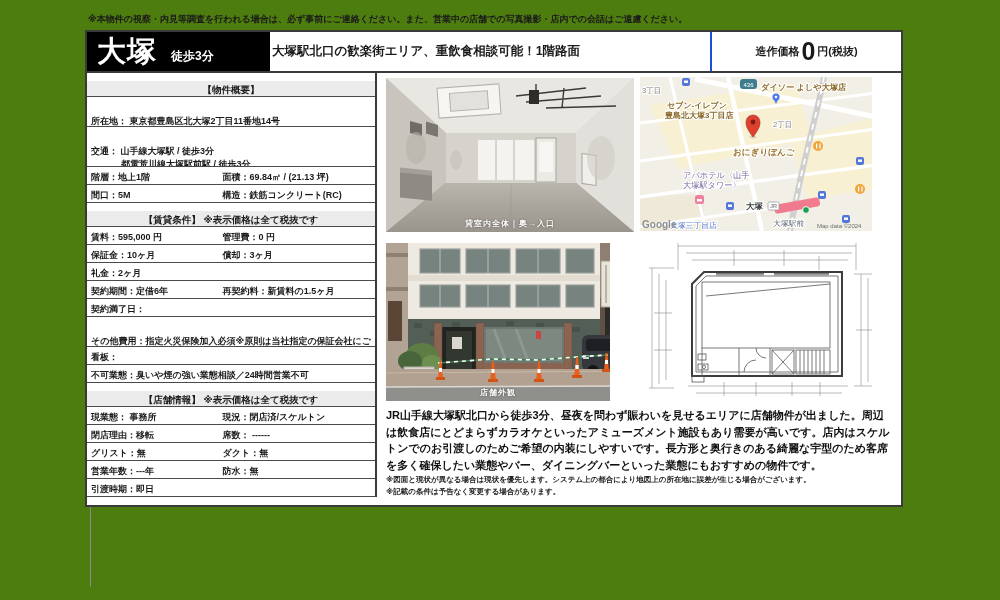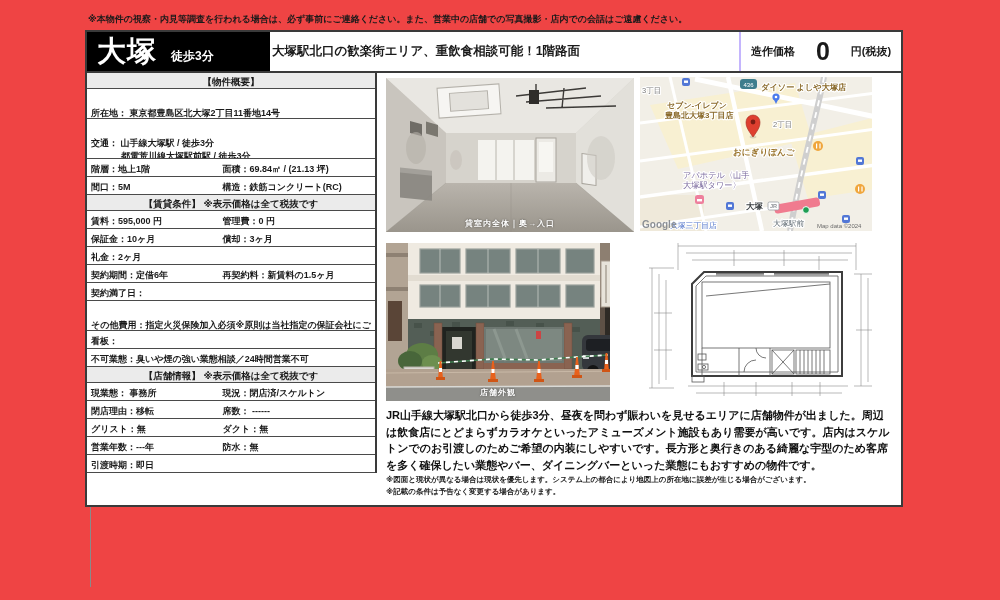--- a/index.html
+++ b/index.html
@@ -1,38 +1,38 @@
 <!DOCTYPE html>
 <html><head>
 <meta charset="utf-8">
 <style>
   * { margin:0; padding:0; box-sizing:border-box; }
   html,body { background:#fff; }
   body { font-family:"Liberation Sans","DejaVu Sans",sans-serif; color:#1a1a1a; }
-  #canvas { position:relative; width:1000px; height:600px; background:#ef4444; overflow:hidden; }
+  #canvas { position:relative; width:1000px; height:600px; background:#4d7c0f; overflow:hidden; }
 
   
   .top-notice { position:absolute; left:88px; top:13px; font-size:9px; font-weight:bold; letter-spacing:0; }
 
   
   .frame { position:absolute; left:85px; top:30px; width:818px; height:477px; border:2px solid #3a3a3a; background:#fff; }
   .hdr { position:absolute; left:0; top:0; width:100%; height:41px; border-bottom:2px solid #3a3a3a; display:flex; }
   .title-box { width:183px; height:100%; background:#000; color:#fff; display:flex; align-items:center; padding-left:10px; }
   .station { font-size:29px; font-weight:bold; letter-spacing:1px; line-height:1; }
   .walk { font-size:12px; font-weight:bold; margin-left:14px; margin-top:10px; }
   .catch { flex:1; display:flex; align-items:center; padding-left:2px; font-size:12.5px; font-weight:bold; }
-  .price-cell { width:162px; border-left:2px solid #c4b5fd; display:flex; align-items:center; justify-content:center; gap:20px; }
+  .price-cell { width:191px; border-left:2px solid #1d4ed8; display:flex; align-items:center; justify-content:center; gap:1px; }
   .price-label,.price-unit { font-size:11px; font-weight:bold; }
   .price-value { font-size:25px; font-weight:bold; line-height:1; margin:0 1px; }
 
   
   .ptable { position:absolute; left:0px; top:41px; width:290px; border-right:2px solid #3a3a3a; }
   .trow { border-bottom:1px solid #4a4a4a; font-size:9px; font-weight:bold; padding:2px 4px 0 4px; overflow:hidden; }
   .trow.sec { background:#ebebeb; text-align:center; font-size:9.5px; padding-top:3px; }
-  .h16{height:16px;} .h18{height:18px; padding-top:4px;} .h30{height:30px;} .h40{height:40px;}
+  .h16{height:16px;margin-top:8px;} .h18{height:18px; padding-top:4px;} .h30{height:30px;} .h40{height:40px;}
   .cols { display:flex; }
   .c1 { width:47%; } .c2 { width:53%; }
   .ml38 { padding-left:38px; } .ml30 { padding-left:30px; } .ml52 { padding-left:52px; }
   .lh13 { line-height:13px; padding-top:18px; }
 
   
   .photo { position:absolute; overflow:hidden; }
   .photo-caption { position:absolute; left:0; right:0; bottom:3px; text-align:center; color:#fff; font-size:8px; font-weight:bold; text-shadow:0 0 2px rgba(0,0,0,.55); letter-spacing:1px; }
 
   

